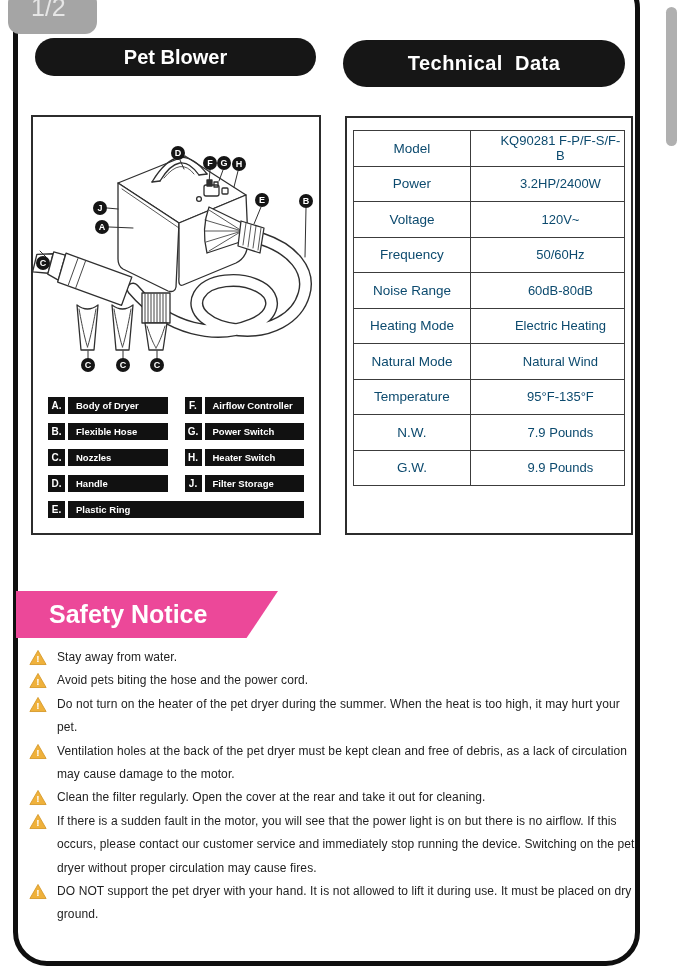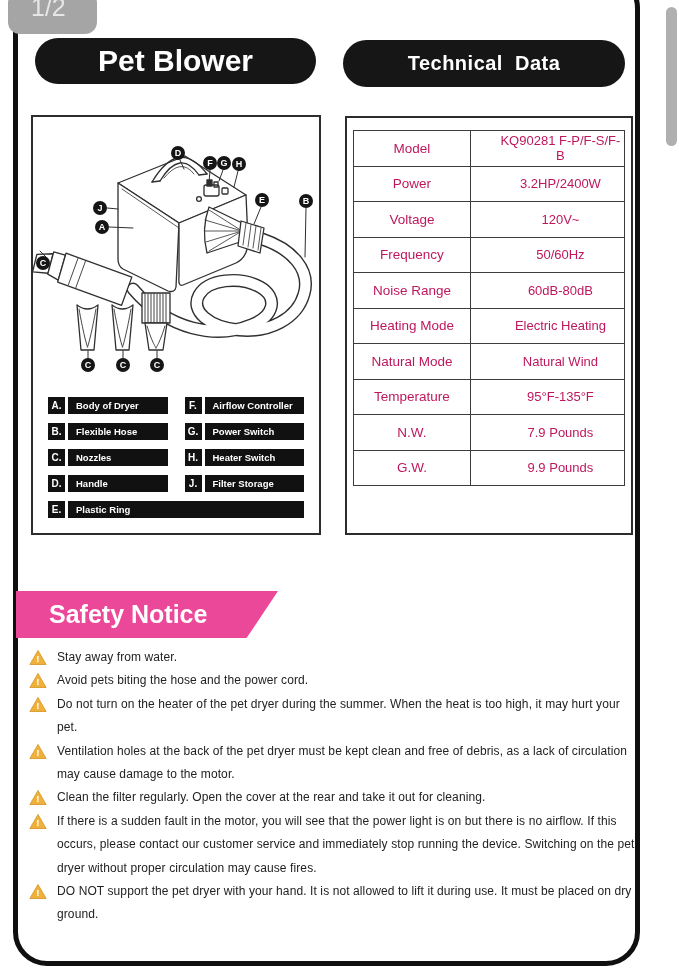--- a/index.html
+++ b/index.html
@@ -19,21 +19,21 @@
     padding:1px 0 0 23px;box-sizing:border-box;line-height:30px;
   }
   .scrollbar{
     position:absolute;left:666px;top:7px;width:11px;height:139px;
     background:#b0b0b0;border-radius:6px;z-index:7;
   }
   .pill{
     position:absolute;background:#161616;color:#ffffff;font-weight:bold;
     display:flex;align-items:center;justify-content:center;
   }
-  .pill-left{left:35px;top:38px;width:281px;height:46px;border-radius:25px;font-size:30px;}
+  .pill-left{left:35px;top:38px;width:281px;height:38px;border-radius:25px;font-size:20px;}
   .pill-right{left:343px;top:40px;width:282px;height:47px;border-radius:24px;font-size:20px;word-spacing:6px;letter-spacing:0.5px;text-align:right;}
   .panel{
     position:absolute;box-sizing:border-box;border:2px solid #2c2c2c;background:#fff;
   }
   .panel-left{left:31px;top:115px;width:290px;height:420px;}
   .panel-right{left:345px;top:116px;width:288px;height:419px;}
   .diagram-svg{position:absolute;left:0;top:0;}
   .legend{position:absolute;left:15px;right:15px;top:280px;}
   .lg-row{display:flex;gap:17px;margin-bottom:9px;}
   .lg-item{display:flex;gap:3px;flex:1;min-width:0;}
@@ -43,21 +43,21 @@
   }
   .lg-bar{
     flex:1;background:#111;color:#fff;font-weight:bold;font-size:9.5px;
     line-height:17px;height:17px;padding-left:8px;white-space:nowrap;overflow:hidden;
   }
   table.tech{
     border-collapse:collapse;margin:12px auto 0 auto;width:272px;table-layout:fixed;
   }
   table.tech td{
     border:1.5px solid #3c3c3c;text-align:center;vertical-align:middle;
-    height:34.5px;font-size:13.5px;color:#be185d;padding:0 2px;
+    height:34.5px;font-size:13.5px;color:#0c4a6e;padding:0 2px;
   }
   table.tech td.lbl{width:47%;}
   table.tech td.val{width:53%;font-size:13px;padding-left:28px;}
   .safety-banner{
     position:absolute;left:16px;top:591px;width:262px;height:47px;
     background:#ec4899;clip-path:polygon(0 0,100% 0,88% 100%,0 100%);
     color:#fff;font-weight:bold;font-size:25px;line-height:46px;
     padding-left:33px;box-sizing:border-box;z-index:2;
   }
   .safety-list{

